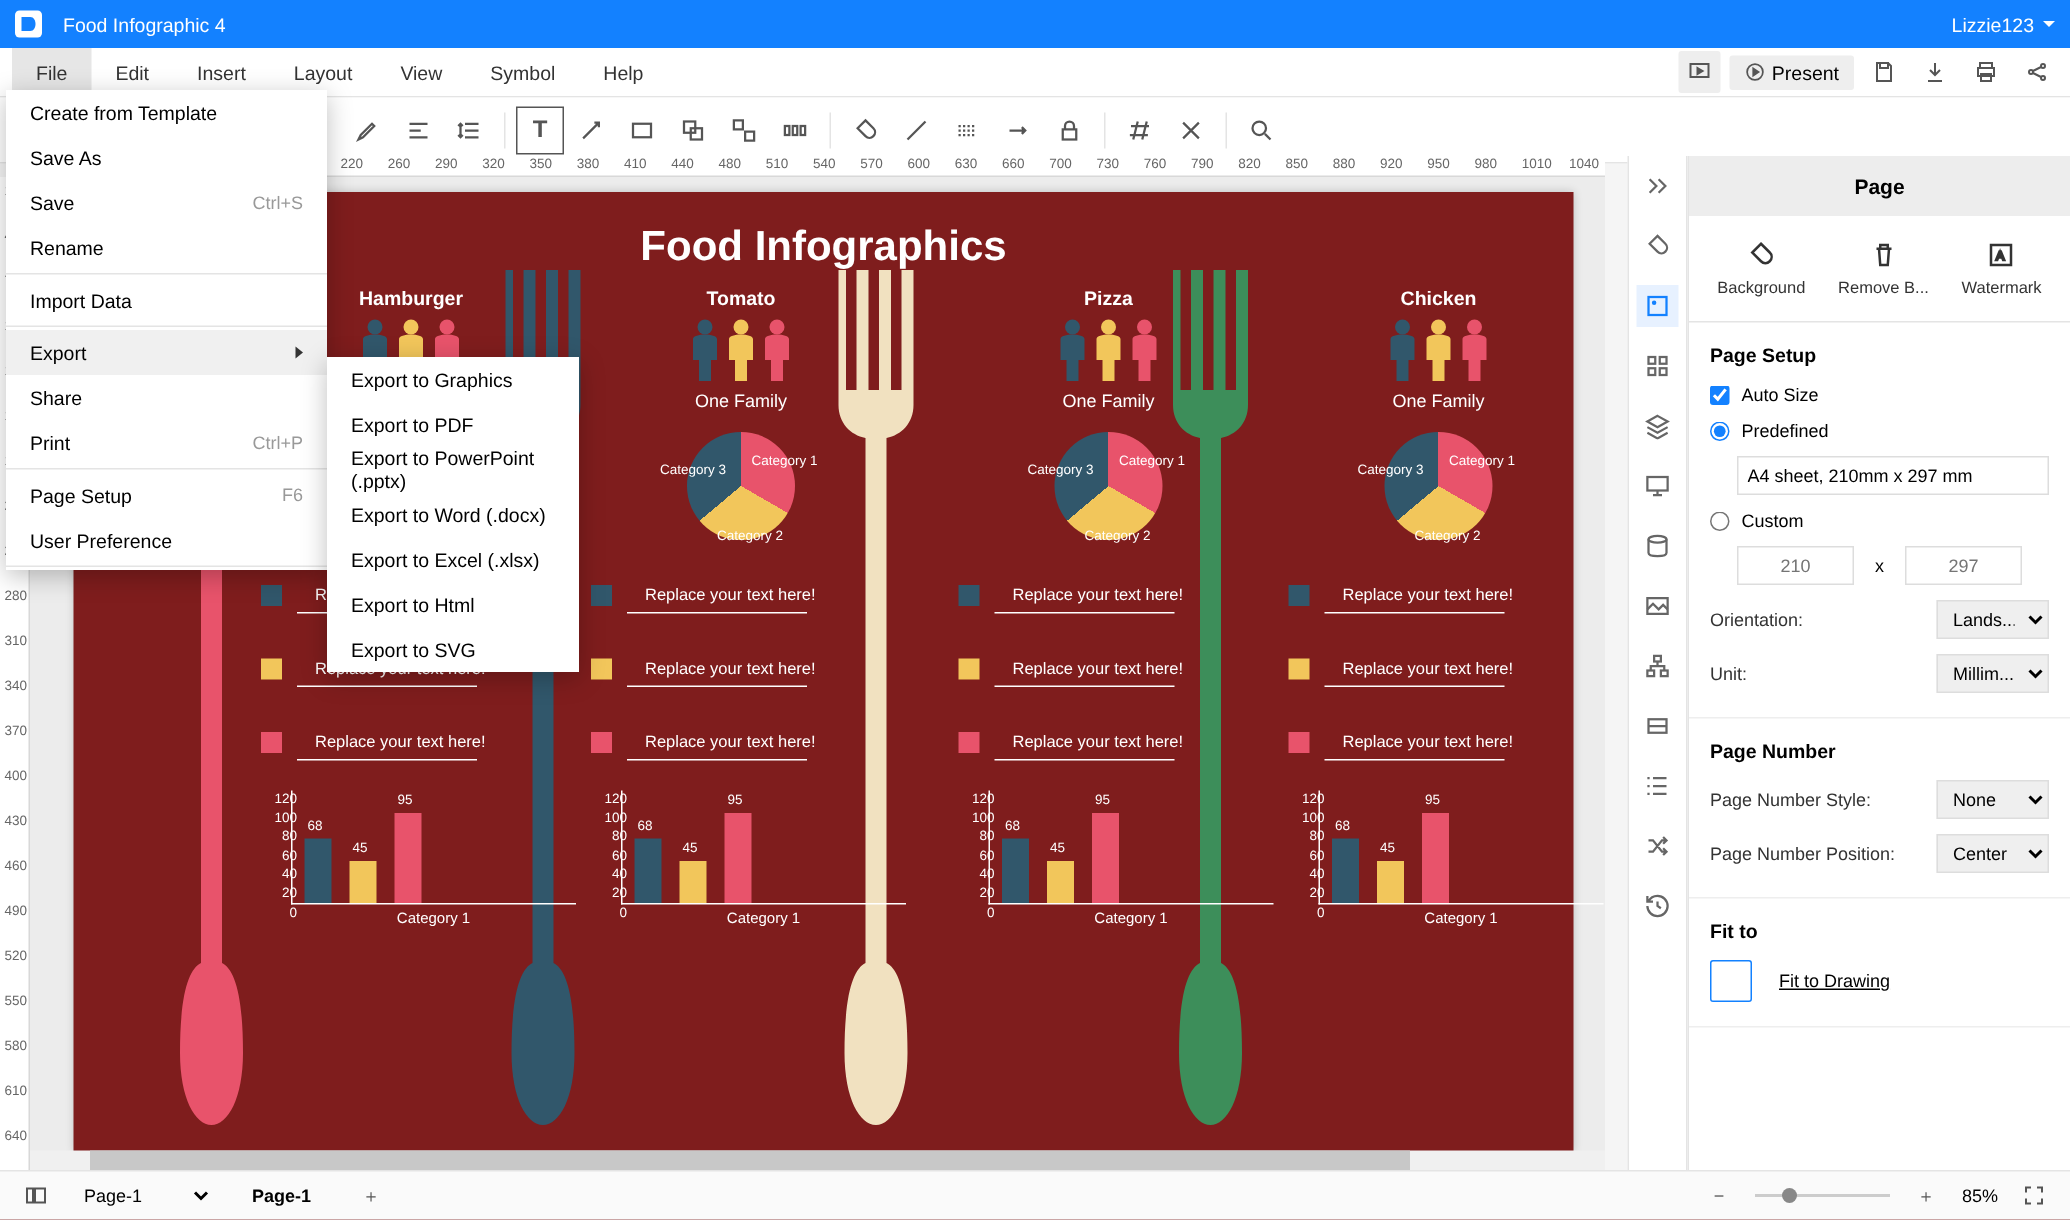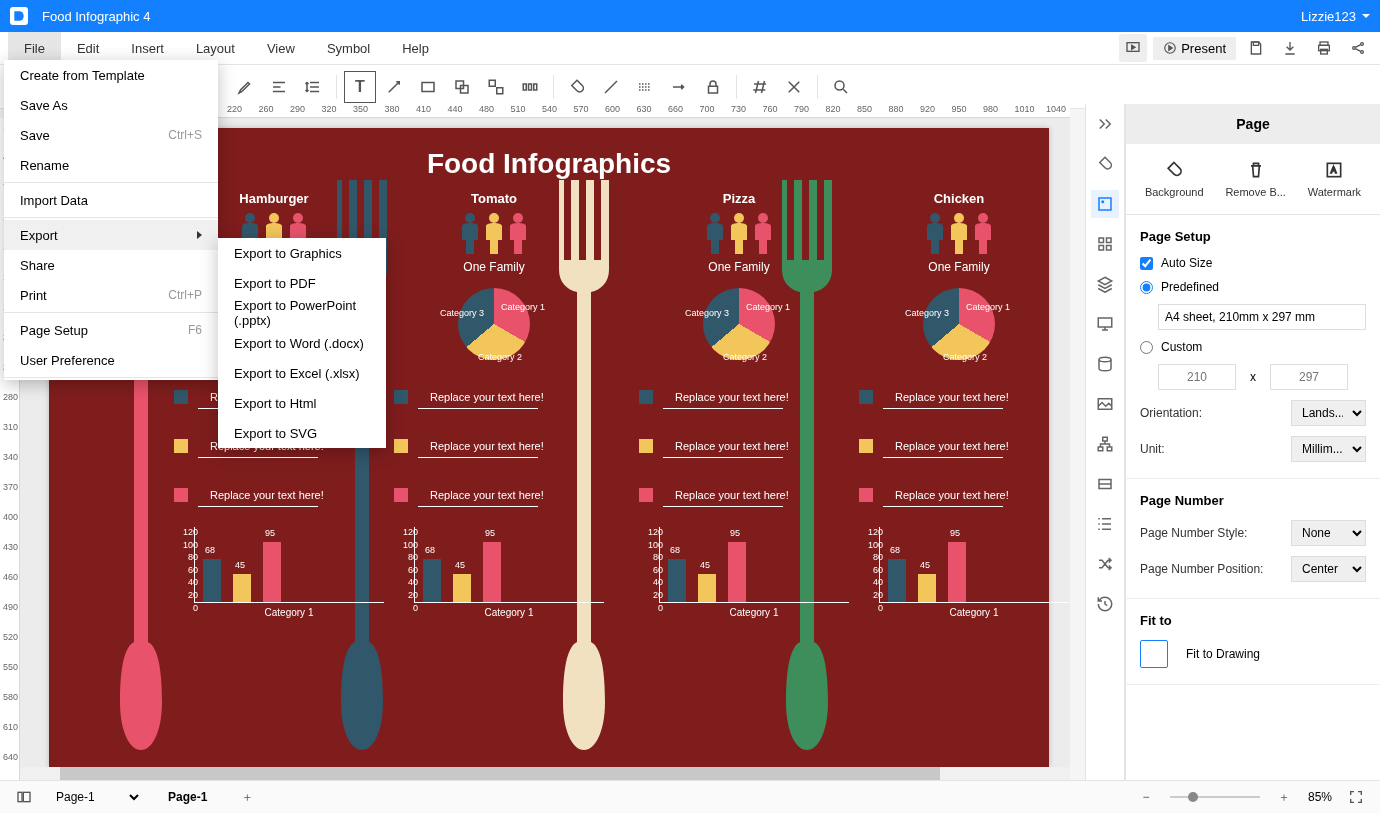--- a/index.html
+++ b/index.html
@@ -776,21 +776,21 @@
         <span class="label">Page Number Style:</span>
         <select><option>None</option></select>
       </div>
     <div class="rp-row">
         <span class="label">Page Number Position:</span>
         <select><option>Center</option></select>
       </div>
   </div>
   <div class="rp-section">
     <h4>Fit to</h4>
-    <div class="rp-row" style="margin-top:8px;">
+    <div class="rp-row" style="margin-top:8px;text-decoration:underline;">
       <div class="fit-box"></div>
       <span>Fit to Drawing</span>
     </div>
   </div>
 </div>
 
 <div class="statusbar">
   <div class="sl">
     <div class="icon-btn">
         <svg width="16" height="16" viewBox="0 0 24 24" stroke="#555" stroke-width="2" fill="none">

